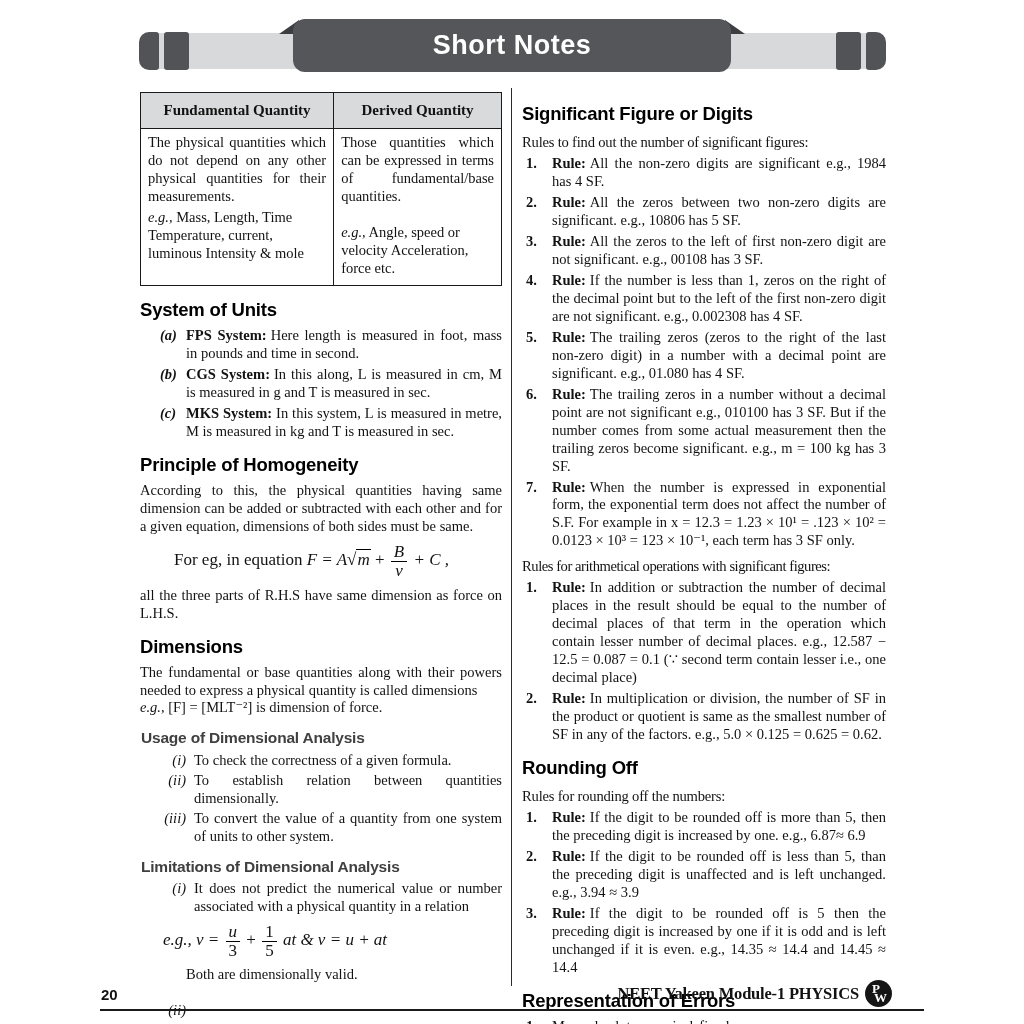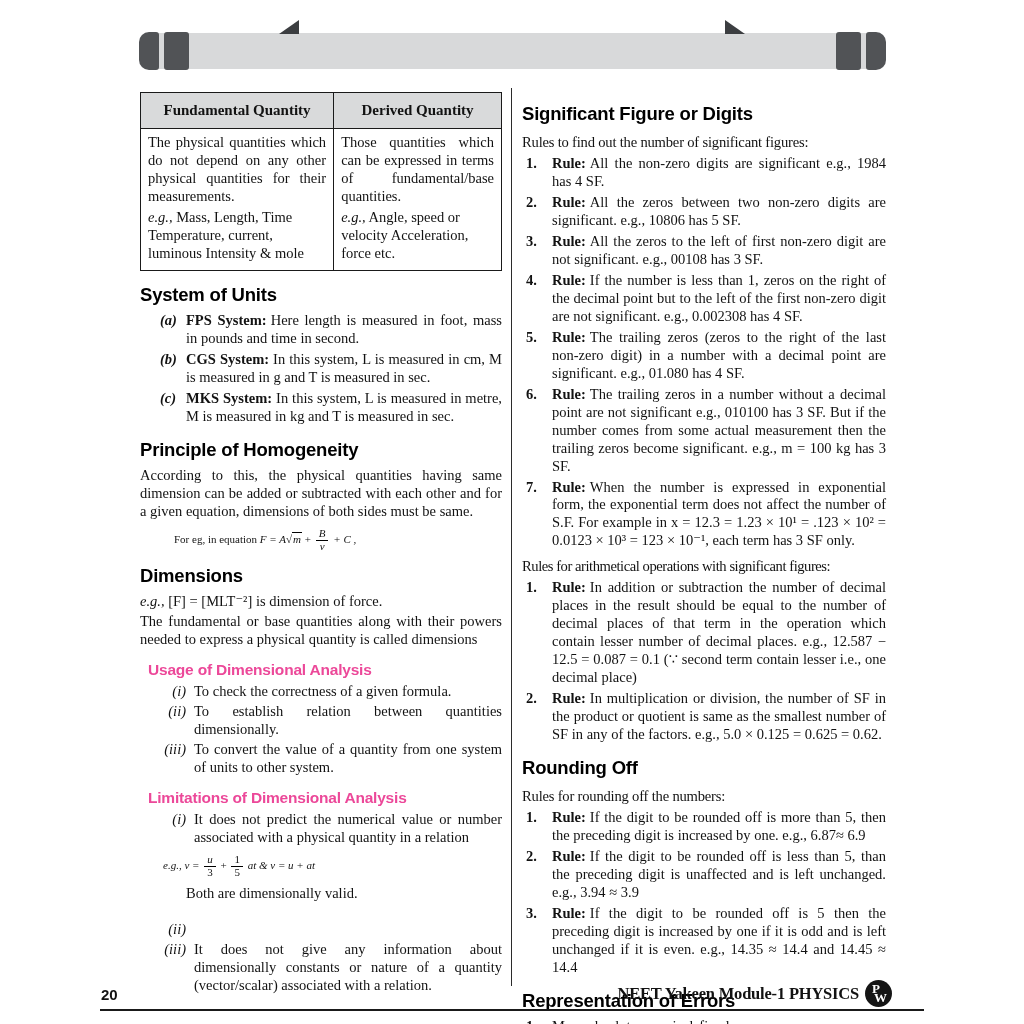--- a/index.html
+++ b/index.html
@@ -33,21 +33,21 @@
   .col.left{left:140px;width:362px;}
   .col.right{left:522px;width:364px;top:87px;}
   .col-divider{position:absolute;left:511px;top:88px;width:1px;height:898px;background:#2b2b2b;}
   
   h2{
     font-family:"Liberation Sans","DejaVu Sans",sans-serif;
     font-size:18.5px;margin:13px 0 5px 0;letter-spacing:-.2px;color:#000;
   }
   h3{
     font-family:"Liberation Sans","DejaVu Sans",sans-serif;
-    font-size:15.5px;margin:11px 0 4px 8px;letter-spacing:-.2px;color:#ec4899;
+    font-size:15.5px;margin:11px 0 4px 1px;letter-spacing:-.2px;color:#404040;
   }
   .subhead{font-weight:normal;font-size:14.6px;margin:7px 0 4px 0;letter-spacing:-.2px;}
   .subhead.tight{letter-spacing:-.45px;}
   p.just{text-align:justify;margin:2px 0;}
   
   table.fq{border-collapse:collapse;width:100%;margin-top:2px;}
   table.fq th,table.fq td{border:1.6px solid #1a1a1a;vertical-align:top;}
   table.fq th{background:#d9dadb;font-size:15px;padding:8px 4px;text-align:center;}
   table.fq td{padding:5px 7px 7px 7px;font-size:14.5px;}
   td .just{text-align:justify;}
@@ -60,21 +60,21 @@
   .albl{font-weight:bold;margin-right:4px;}
   .ilist{margin:2px 0;}
   .iitem{display:flex;margin:2px 0;}
   .imark{flex:none;width:46px;text-align:right;padding-right:8px;font-style:italic;}
   .ibody{flex:1;text-align:justify;}
   .rule{display:flex;margin:3px 0;}
   .rnum{flex:none;width:26px;padding-left:4px;font-weight:bold;}
   .rbody{flex:1;text-align:justify;}
   .rlbl{font-weight:bold;margin-right:4px;}
   
-  .formula{margin:7px 0 7px 34px;font-size:11px;}
+  .formula{margin:7px 0 7px 34px;font-size:17px;}
   .formula .mi,.mi{font-style:italic;}
   .frac{display:inline-flex;flex-direction:column;align-items:center;vertical-align:middle;margin:0 2px;line-height:1.05;}
   .frac .top{display:block;border-bottom:1.3px solid #000;padding:0 3px;}
   .frac .bot{display:block;padding:0 3px;}
   .radarg{font-style:italic;border-top:1.4px solid #000;padding:0 1px;}
   sub{font-size:10px;}
   sup{font-size:10px;}
   .indent1{margin-left:46px;}
   
   .footer-line{position:absolute;left:100px;top:1009px;width:824px;height:2px;background:#1a1a1a;}
@@ -91,77 +91,81 @@
 <body>
 
 <div class="banner">
   <div class="banner-bar"></div>
   <div class="cap c1"></div>
   <div class="cap c2"></div>
   <div class="cap c3"></div>
   <div class="cap c4"></div>
   <div class="fold fl"></div>
   <div class="fold fr"></div>
+  <div class="banner-center">
+    <span class="banner-title">Short Notes</span>
+  </div>
 </div>
 
 <div class="col-divider"></div>
 
 <div class="col left">
 
   <table class="fq">
     <tbody>
         <tr>
       <th style="width:53.5%">Fundamental Quantity</th>
       <th>Derived Quantity</th>
     </tr>
     <tr>
       <td>
         <div class="just">The physical quantities which do not depend on any other physical quantities for their measurements.</div>
         <div style="margin-top:4px"><span class="eg">e.g.,</span> <span>Mass, Length, Time Temperature, current, luminous Intensity &amp; mole</span></div>
       </td>
       <td>
         <div class="just">Those quantities which can be expressed in terms of fundamental/base quantities.</div>
-        <div style="margin-top:4px"><span class="eg">e.g.,</span> <span>Angle, speed or velocity Acceleration, force etc.</span></div>
+        <div style="margin-top:19px"><span class="eg">e.g.,</span> <span>Angle, speed or velocity Acceleration, force etc.</span></div>
       </td>
     </tr>
   </tbody>
     </table>
 
   <h2>System of Units</h2>
   <div class="alist">
     <div class="aitem">
       <span class="amark">(a)</span>
       <span class="abody"><span class="albl">FPS System:</span><span>Here length is measured in foot, mass in pounds and time in second.</span></span>
     </div>
     <div class="aitem">
       <span class="amark">(b)</span>
-      <span class="abody"><span class="albl">CGS System:</span><span>In this system, L is measured in cm, M is measured in g and T is measured in sec.</span></span>
+      <span class="abody"><span class="albl">CGS System:</span><span>In this along, L is measured in cm, M is measured in g and T is measured in sec.</span></span>
     </div>
     <div class="aitem">
       <span class="amark">(c)</span>
       <span class="abody"><span class="albl">MKS System:</span><span>In this system, L is measured in metre, M is measured in kg and T is measured in sec.</span></span>
     </div>
   </div>
 
   <h2>Principle of Homogeneity</h2>
   <p class="just">According to this, the physical quantities having same dimension can be added or subtracted with each other and for a given equation, dimensions of both sides must be same.</p>
   <div class="formula">
     <span>For eg, in equation</span>
     <span class="mi">F = A</span><span>√</span><span class="radarg">m</span>
     <span>+</span>
     <span class="frac">
         <span class="top mi">B</span>
         <span class="bot mi">v</span>
       </span>
     <span class="mi">+ C ,</span>
   </div>
+  <p class="just">all the three parts of R.H.S have same dimension as force on L.H.S.</p>
 
   <h2>Dimensions</h2>
+  <p class="just" style="margin-bottom:0">The fundamental or base quantities along with their powers needed to express a physical quantity is called dimensions</p>
   <p class="just" style="margin-top:0"><span class="eg">e.g.,</span> <span>[F] = [MLT⁻²] is dimension of force.</span></p>
-  <p class="just" style="margin-bottom:0">The fundamental or base quantities along with their powers needed to express a physical quantity is called dimensions</p>
 
   <h3>Usage of Dimensional Analysis</h3>
   <div class="ilist">
     <div class="iitem">
       <span class="imark">(i)</span>
       <span class="ibody">To check the correctness of a given formula.</span>
     </div>
     <div class="iitem">
       <span class="imark">(ii)</span>
       <span class="ibody">To establish relation between quantities dimensionally.</span>

